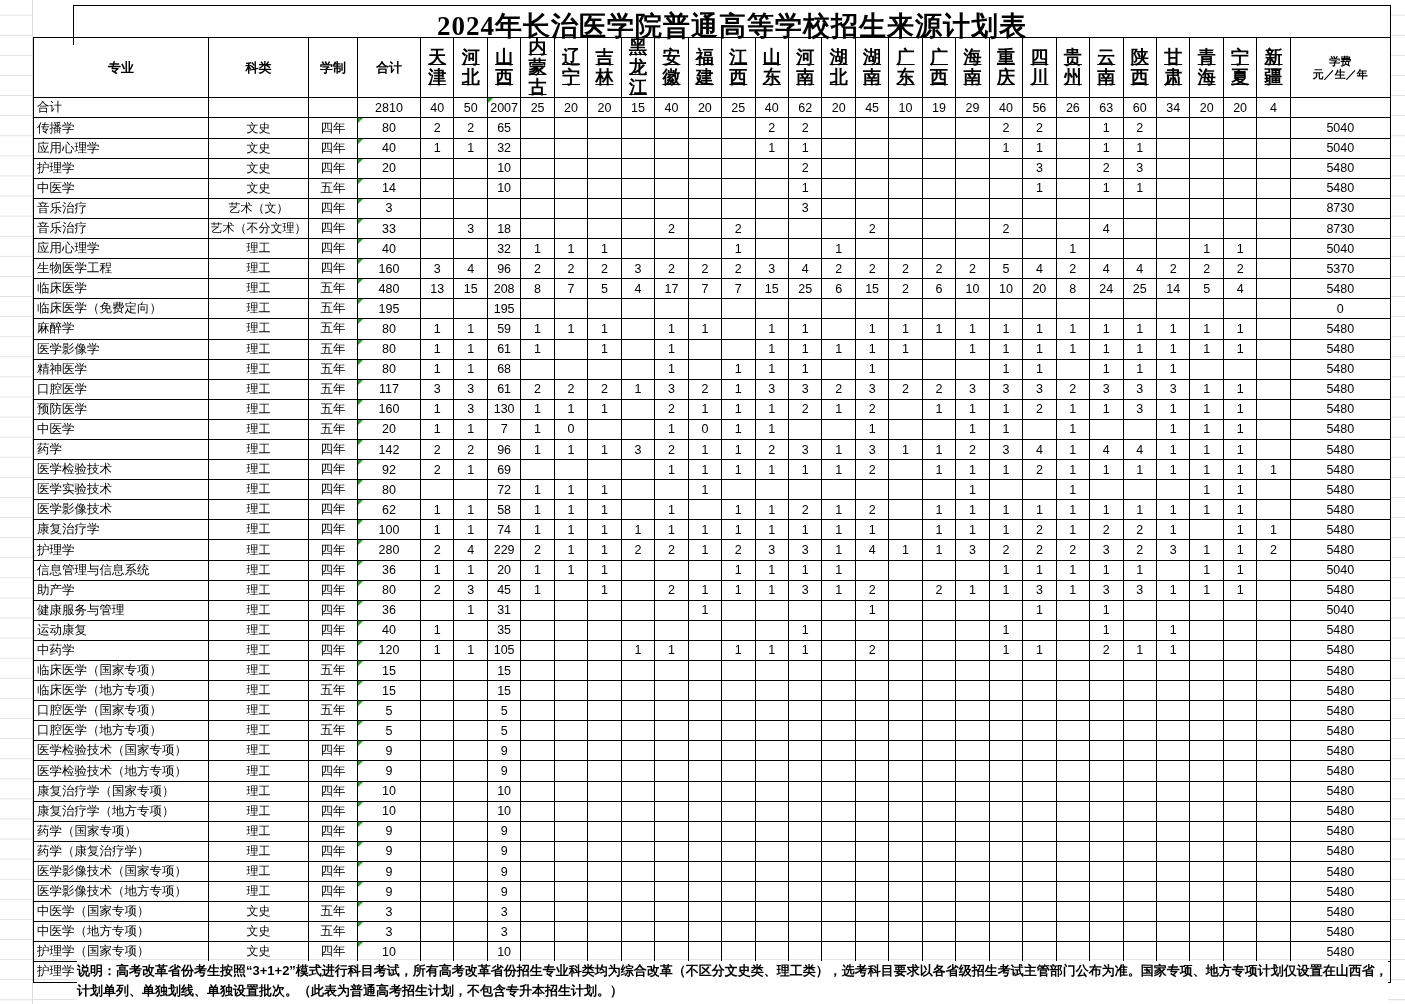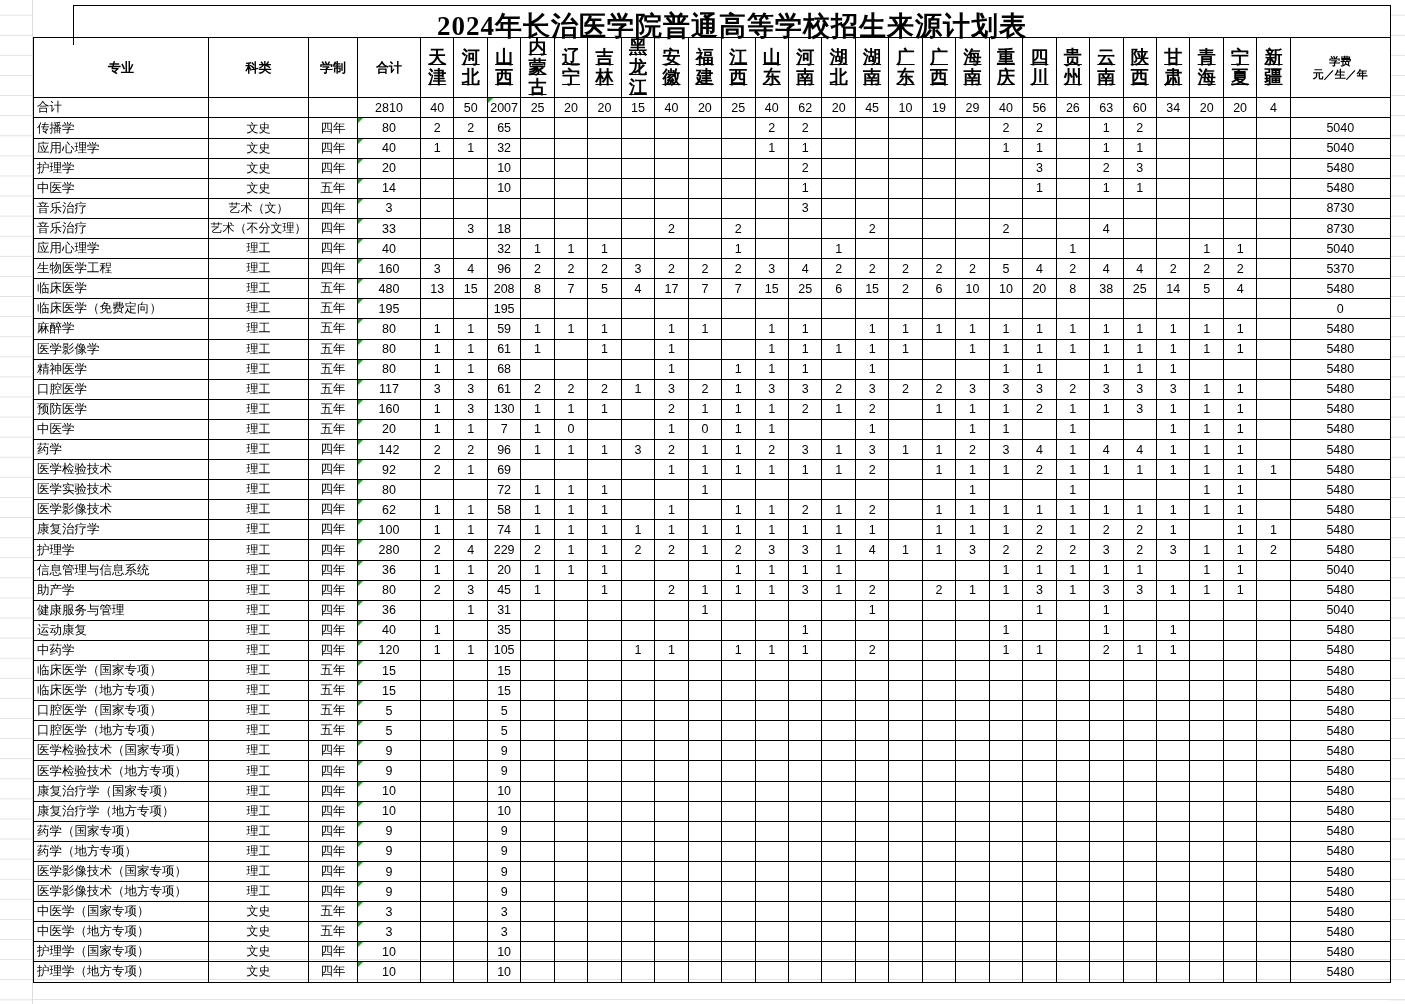--- a/index.html
+++ b/index.html
@@ -405,21 +405,21 @@
           <td class="num">15</td>
           <td class="num">25</td>
           <td class="num">6</td>
           <td class="num">15</td>
           <td class="num">2</td>
           <td class="num">6</td>
           <td class="num">10</td>
           <td class="num">10</td>
           <td class="num">20</td>
           <td class="num">8</td>
-          <td class="num">38</td>
+          <td class="num">24</td>
           <td class="num">25</td>
           <td class="num">14</td>
           <td class="num">5</td>
           <td class="num">4</td>
           <td class="num"></td>
           <td class="fee">5480</td>
         </tr>
         <tr>
           <td class="major">临床医学（免费定向）</td>
           <td class="cat">理工</td>
@@ -1305,21 +1305,21 @@
           <td class="num"></td>
           <td class="num"></td>
           <td class="num"></td>
           <td class="num"></td>
           <td class="num"></td>
           <td class="num"></td>
           <td class="num"></td>
           <td class="fee">5480</td>
         </tr>
         <tr>
-          <td class="major">药学（地方专项）</td>
+          <td class="major">药学（康复治疗学）</td>
           <td class="cat">理工</td>
           <td class="dur">四年</td>
           <td class="num">9<i class="tri"></i></td>
           <td class="num"></td>
           <td class="num"></td>
           <td class="num">9</td>
           <td class="num"></td>
           <td class="num"></td>
           <td class="num"></td>
           <td class="num"></td>
@@ -1539,14 +1539,16 @@
           <td class="num"></td>
           <td class="num"></td>
           <td class="num"></td>
           <td class="num"></td>
           <td class="fee">5480</td>
         </tr>
       </tbody>
   </table>
 
   <div class="note">
+    <div>说明：高考改革省份考生按照“3+1+2”模式进行科目考试，所有高考改革省份招生专业科类均为综合改革（不区分文史类、理工类），选考科目要求以各省级招生考试主管部门公布为准。国家专项、地方专项计划仅设置在山西省，</div>
+    <div>计划单列、单独划线、单独设置批次。（此表为普通高考招生计划，不包含专升本招生计划。）</div>
   </div>
 </div>
 
 </body></html>

